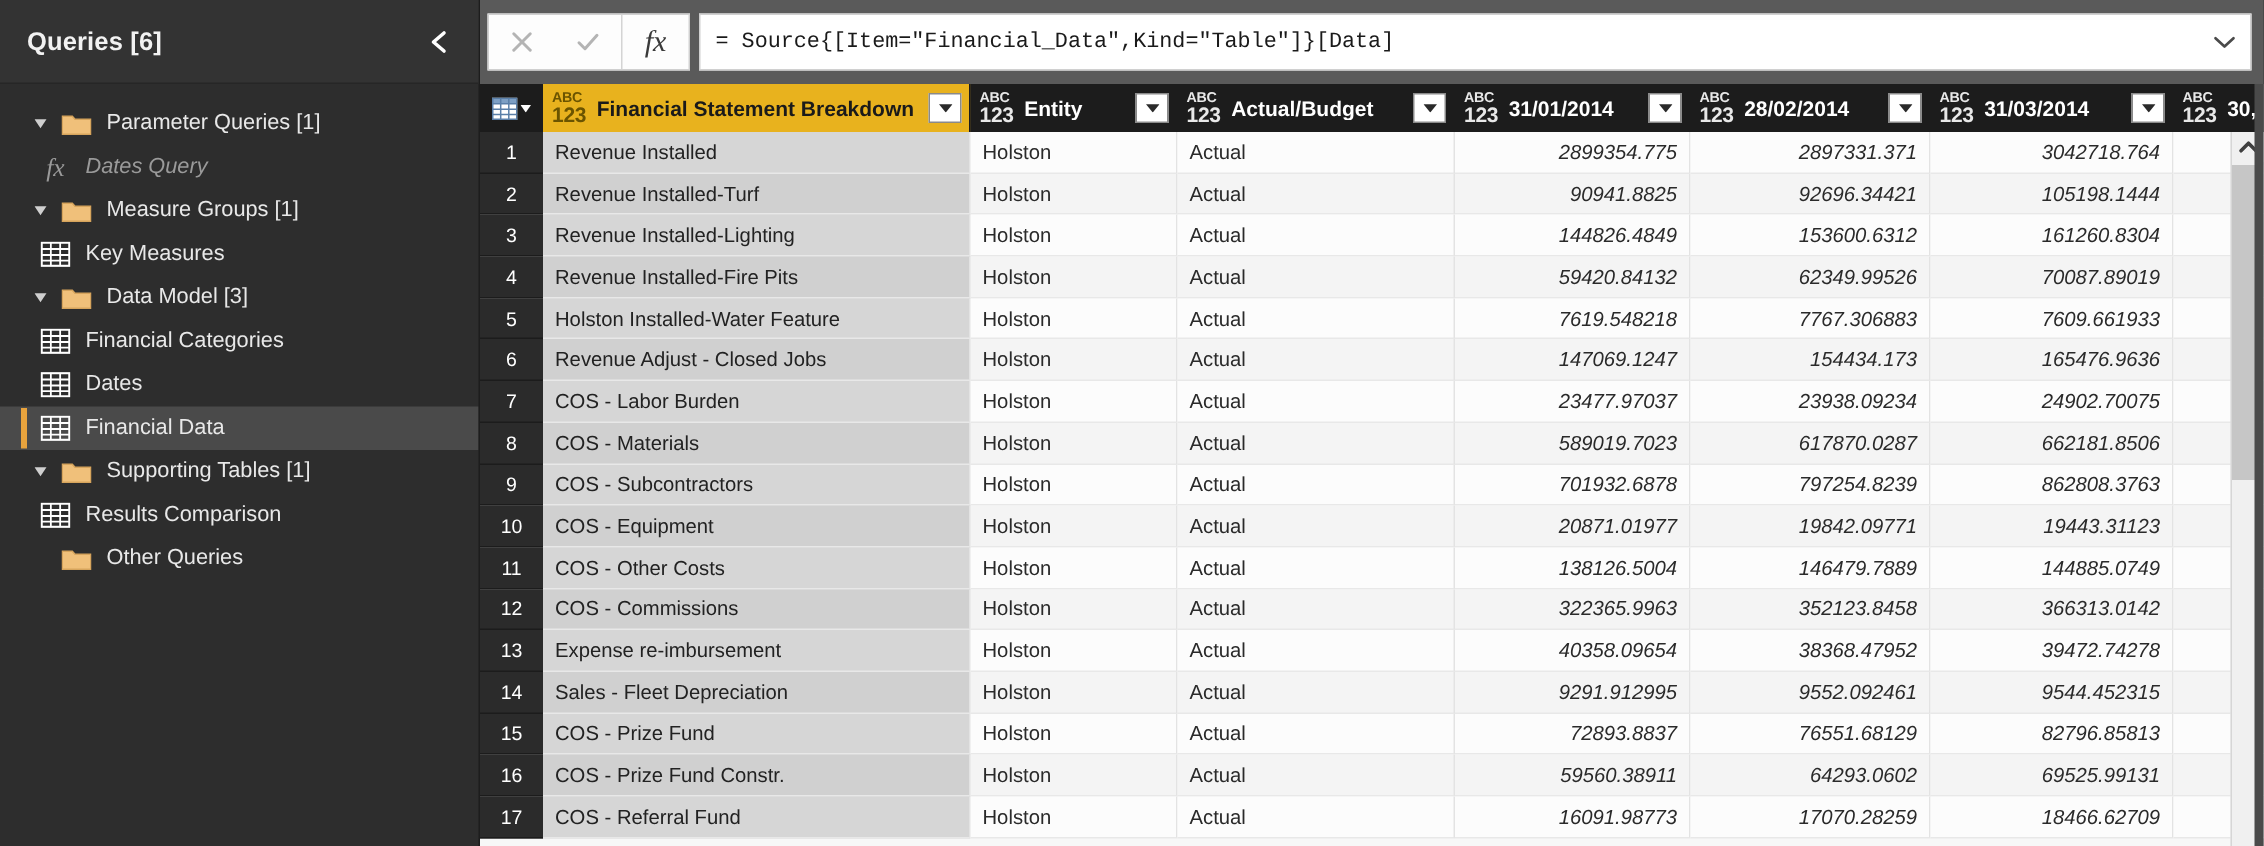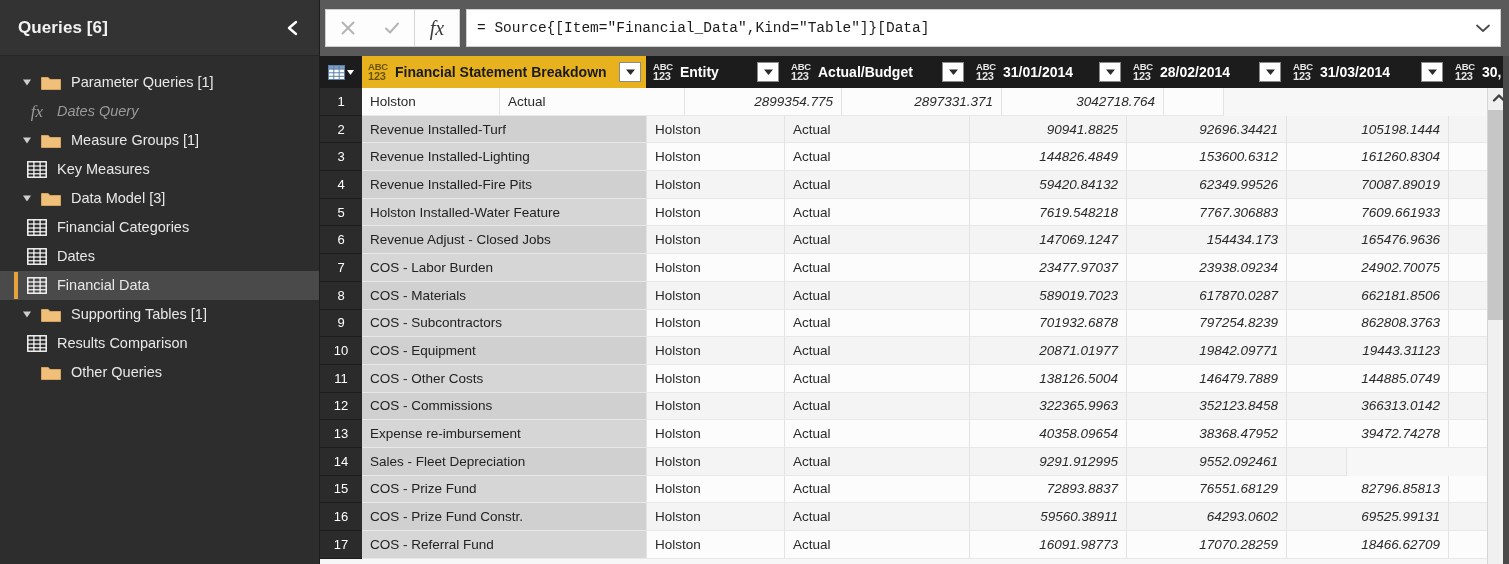--- a/index.html
+++ b/index.html
@@ -196,21 +196,21 @@
     flex: 0 0 auto;
     margin-right: 7px;
     display: flex;
     flex-direction: column;
     justify-content: center;
     line-height: .95;
     font-family: "Liberation Sans", sans-serif;
     font-weight: bold;
   }
   .type-icon .t-abc { font-size: 9.5px; letter-spacing: -0.2px; }
-  .type-icon .t-123 { font-size: 11px; letter-spacing: -0.2px; }
+  .type-icon .t-123 { font-size: 14px; letter-spacing: -0.2px; }
   .hcell.highlight .type-icon { color: #6b5400; }
   .hcell:not(.highlight) .type-icon { color: #e8e8e8; }
   .hcell-label { flex: 1; overflow: hidden; }
   .filter-btn {
     width: 22px; height: 20px;
     flex: 0 0 22px;
     margin: 0 5px 0 4px;
     background: #ffffff;
     border: 1px solid #8a8a8a;
     display: flex; align-items: center; justify-content: center;
@@ -564,20 +564,21 @@
               <span class="t-abc">ABC</span>
               <span class="t-123">123</span>
             </span>
             <span class="hcell-label">30,</span>
           </div>
         </div>
 
       <div id="body-scroll">
         <div class="drow">
             <div class="rownum">1</div>
+            <div class="dcell sel-col" style="width: 285px; flex: 0 0 285px;">Revenue Installed</div>
             <div class="dcell" style="width: 138px; flex: 0 0 138px;">Holston</div>
             <div class="dcell" style="width: 185px; flex: 0 0 185px;">Actual</div>
             <div class="dcell num" style="width: 157px; flex: 0 0 157px;">2899354.775</div>
             <div class="dcell num" style="width: 160px; flex: 0 0 160px;">2897331.371</div>
             <div class="dcell num" style="width: 162px; flex: 0 0 162px;">3042718.764</div>
             <div class="dcell num" style="width: 60px; flex: 0 0 60px;"></div>
           </div>
           <div class="drow alt">
             <div class="rownum">2</div>
             <div class="dcell sel-col" style="width: 285px; flex: 0 0 285px;">Revenue Installed-Turf</div>
@@ -698,20 +699,21 @@
             <div class="dcell num" style="width: 162px; flex: 0 0 162px;">39472.74278</div>
             <div class="dcell num" style="width: 60px; flex: 0 0 60px;"></div>
           </div>
           <div class="drow alt">
             <div class="rownum">14</div>
             <div class="dcell sel-col" style="width: 285px; flex: 0 0 285px;">Sales - Fleet Depreciation</div>
             <div class="dcell" style="width: 138px; flex: 0 0 138px;">Holston</div>
             <div class="dcell" style="width: 185px; flex: 0 0 185px;">Actual</div>
             <div class="dcell num" style="width: 157px; flex: 0 0 157px;">9291.912995</div>
             <div class="dcell num" style="width: 160px; flex: 0 0 160px;">9552.092461</div>
+            <div class="dcell num" style="width: 162px; flex: 0 0 162px;">9544.452315</div>
             <div class="dcell num" style="width: 60px; flex: 0 0 60px;"></div>
           </div>
           <div class="drow">
             <div class="rownum">15</div>
             <div class="dcell sel-col" style="width: 285px; flex: 0 0 285px;">COS - Prize Fund</div>
             <div class="dcell" style="width: 138px; flex: 0 0 138px;">Holston</div>
             <div class="dcell" style="width: 185px; flex: 0 0 185px;">Actual</div>
             <div class="dcell num" style="width: 157px; flex: 0 0 157px;">72893.8837</div>
             <div class="dcell num" style="width: 160px; flex: 0 0 160px;">76551.68129</div>
             <div class="dcell num" style="width: 162px; flex: 0 0 162px;">82796.85813</div>

